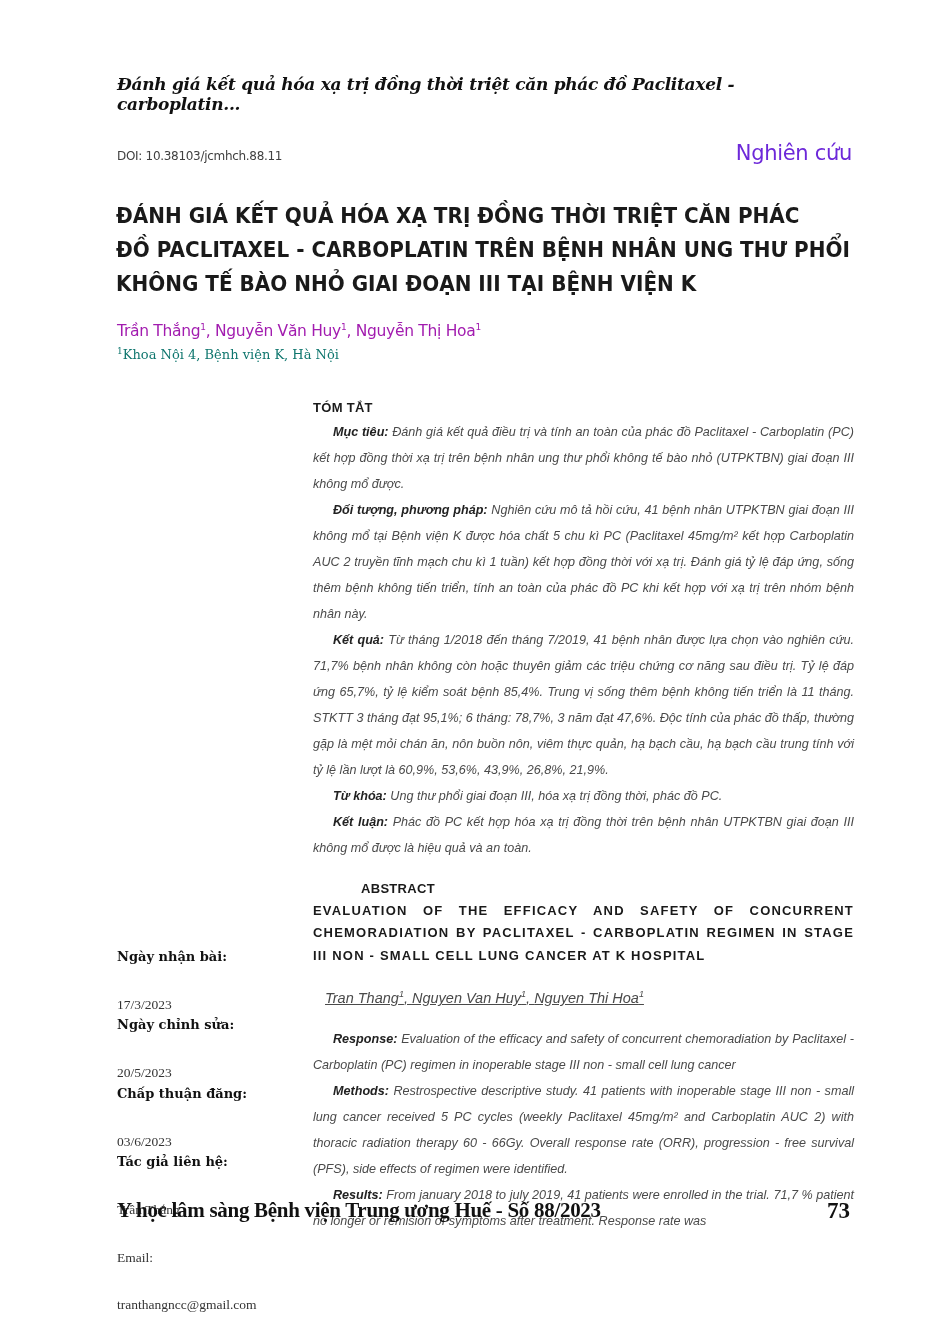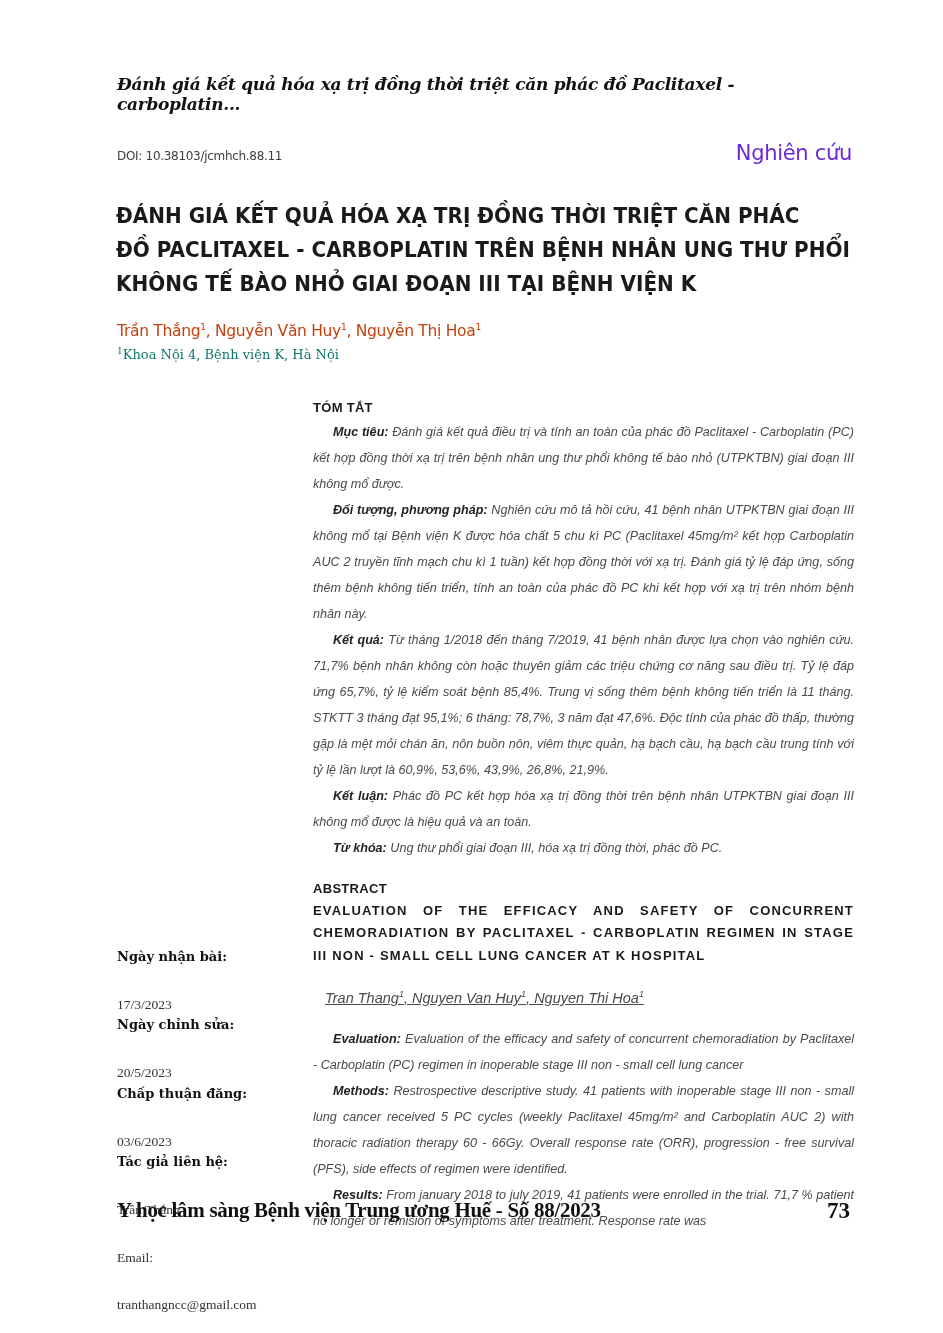--- a/index.html
+++ b/index.html
@@ -1,28 +1,28 @@
 <!DOCTYPE html>
 <html><head>
 <meta charset="utf-8">
 <style>
   html, body { margin:0; padding:0; background:#ffffff; }
   body { width:943px; height:1333px; position:relative; overflow:hidden; color:#1a1a1a; }
   .running-head { position:absolute; left:117px; top:74px; width:740px; font-family:"DejaVu Serif", serif; font-style:italic; font-weight:bold; font-size:17px; color:#111; letter-spacing:-0.3px; }
   .doi { position:absolute; left:117px; top:149px; font-family:"DejaVu Sans", sans-serif; font-size:12px; color:#404040; letter-spacing:-0.3px; }
   .section-label { position:absolute; right:91px; top:141px; font-family:"DejaVu Sans", sans-serif; font-size:21px; color:#6d28d9; letter-spacing:-0.3px; }
   .title { position:absolute; left:116px; top:199px; width:742px; font-family:"DejaVu Sans", sans-serif; font-weight:bold; font-size:21.5px; line-height:34px; color:#1a1a1a; letter-spacing:0px; transform:scaleX(0.93); transform-origin:left top; width:800px; }
-  .authors { position:absolute; left:117px; top:322px; font-family:"DejaVu Sans", sans-serif; font-size:15.5px; color:#c2410c; letter-spacing:-0.3px; }
+  .authors { position:absolute; left:117px; top:322px; font-family:"DejaVu Sans", sans-serif; font-size:15.5px; color:#a21caf; letter-spacing:-0.3px; }
   .authors sup, .en-authors sup, .affil sup { font-size:9px; }
   .affil { position:absolute; left:117px; top:346px; font-family:"DejaVu Serif", serif; font-size:13px; color:#0f766e; }
   .abstract-col { position:absolute; left:313px; top:400px; width:541px; font-family:"Liberation Sans", sans-serif; }
   .heading-bold { font-weight:bold; font-size:13px; color:#1a1a1a; letter-spacing:0.3px; margin:0 0 4px 0; }
   .para { font-style:italic; font-size:12.6px; line-height:26px; color:#4a4a4a; text-align:justify; text-indent:20px; margin:0; }
   .para .lbl { font-weight:bold; color:#222; }
-  .abstract-head { margin-top:20px; }
+  .abstract-head { margin-top:20px;margin-left:48px; }
   .en-title { font-weight:bold; font-size:13px; line-height:22.4px; color:#1a1a1a; letter-spacing:1.2px; text-align:justify; margin:0; }
   .en-authors { font-style:italic; font-size:14.5px; color:#4a4a4a; margin:22px 0 20px 12px;text-decoration:underline; }
   .side-info { position:absolute; left:117px; top:947px; width:180px; font-family:"DejaVu Serif", serif; font-size:12.5px; line-height:20.7px; color:#222; }
   .side-info .k { font-weight:bold; font-size:13px; color:#111; }
   .side-info .v { color:#333; font-family:"Liberation Serif", serif; font-size:13.5px;margin-top:27px; }
   .footer-left { position:absolute; left:117px; top:1198px; font-family:"Liberation Serif", serif; font-weight:bold; font-size:21px; color:#111; letter-spacing:-0.3px; }
   .footer-right { position:absolute; right:93px; top:1198px; font-family:"Liberation Serif", serif; font-weight:bold; font-size:23px; color:#111; }
 </style>
 </head>
 <body>
@@ -44,31 +44,31 @@
 </div>
 <div class="affil">
   <sup>1</sup><span>Khoa Nội 4, Bệnh viện K, Hà Nội</span>
 </div>
 
 <div class="abstract-col">
   <div class="heading-bold">TÓM TẮT</div>
   <p class="para"><span class="lbl">Mục tiêu:</span> <span>Đánh giá kết quả điều trị và tính an toàn của phác đồ Paclitaxel - Carboplatin (PC) kết hợp đồng thời xạ trị trên bệnh nhân ung thư phổi không tế bào nhỏ (UTPKTBN) giai đoạn III không mổ được.</span></p>
   <p class="para"><span class="lbl">Đối tượng, phương pháp:</span> <span>Nghiên cứu mô tả hồi cứu, 41 bệnh nhân UTPKTBN giai đoạn III không mổ tại Bệnh viện K được hóa chất 5 chu kì PC (Paclitaxel 45mg/m² kết hợp Carboplatin AUC 2 truyền tĩnh mạch chu kì 1 tuần) kết hợp đồng thời với xạ trị. Đánh giá tỷ lệ đáp ứng, sống thêm bệnh không tiến triển, tính an toàn của phác đồ PC khi kết hợp với xạ trị trên nhóm bệnh nhân này.</span></p>
   <p class="para"><span class="lbl">Kết quả:</span> <span>Từ tháng 1/2018 đến tháng 7/2019, 41 bệnh nhân được lựa chọn vào nghiên cứu. 71,7% bệnh nhân không còn hoặc thuyên giảm các triệu chứng cơ năng sau điều trị. Tỷ lệ đáp ứng 65,7%, tỷ lệ kiểm soát bệnh 85,4%. Trung vị sống thêm bệnh không tiến triển là 11 tháng. STKTT 3 tháng đạt 95,1%; 6 tháng: 78,7%, 3 năm đạt 47,6%. Độc tính của phác đồ thấp, thường gặp là mệt mỏi chán ăn, nôn buồn nôn, viêm thực quản, hạ bạch cầu, hạ bạch cầu trung tính với tỷ lệ lần lượt là 60,9%, 53,6%, 43,9%, 26,8%, 21,9%.</span></p>
+  <p class="para"><span class="lbl">Từ khóa:</span> <span>Ung thư phổi giai đoạn III, hóa xạ trị đồng thời, phác đồ PC.</span></p>
   <p class="para"><span class="lbl">Kết luận:</span> <span>Phác đồ PC kết hợp hóa xạ trị đồng thời trên bệnh nhân UTPKTBN giai đoạn III không mổ được là hiệu quả và an toàn.</span></p>
-  <p class="para"><span class="lbl">Từ khóa:</span> <span>Ung thư phổi giai đoạn III, hóa xạ trị đồng thời, phác đồ PC.</span></p>
 
   <div class="heading-bold abstract-head">ABSTRACT</div>
   <p class="en-title">EVALUATION OF THE EFFICACY AND SAFETY OF CONCURRENT CHEMORADIATION BY PACLITAXEL - CARBOPLATIN REGIMEN IN STAGE III NON - SMALL CELL LUNG CANCER AT K HOSPITAL</p>
   <div class="en-authors">
     <span>Tran Thang</span><sup>1</sup>,
     <span>Nguyen Van Huy</span><sup>1</sup>,
     <span>Nguyen Thi Hoa</span><sup>1</sup>
   </div>
-  <p class="para"><span class="lbl">Evaluation:</span> <span>Evaluation of the efficacy and safety of concurrent chemoradiation by Paclitaxel - Carboplatin (PC) regimen in inoperable stage III non - small cell lung cancer</span></p>
+  <p class="para"><span class="lbl">Response:</span> <span>Evaluation of the efficacy and safety of concurrent chemoradiation by Paclitaxel - Carboplatin (PC) regimen in inoperable stage III non - small cell lung cancer</span></p>
   <p class="para"><span class="lbl">Methods:</span> <span>Restrospective descriptive study. 41 patients with inoperable stage III non - small lung cancer received 5 PC cycles (weekly Paclitaxel 45mg/m² and Carboplatin AUC 2) with thoracic radiation therapy 60 - 66Gy.  Overall response rate (ORR), progression - free survival (PFS), side effects of regimen were identified.</span></p>
   <p class="para"><span class="lbl">Results:</span> <span>From january 2018 to july 2019, 41 patients were enrolled in the trial. 71,7 % patient no longer or remision of symptoms after treatment. Response rate was</span></p>
 </div>
 
 <div class="side-info">
   <div class="k">Ngày nhận bài:</div>
   <div class="v">17/3/2023</div>
   <div class="k">Ngày chỉnh sửa:</div>
   <div class="v">20/5/2023</div>
   <div class="k">Chấp thuận đăng:</div>

